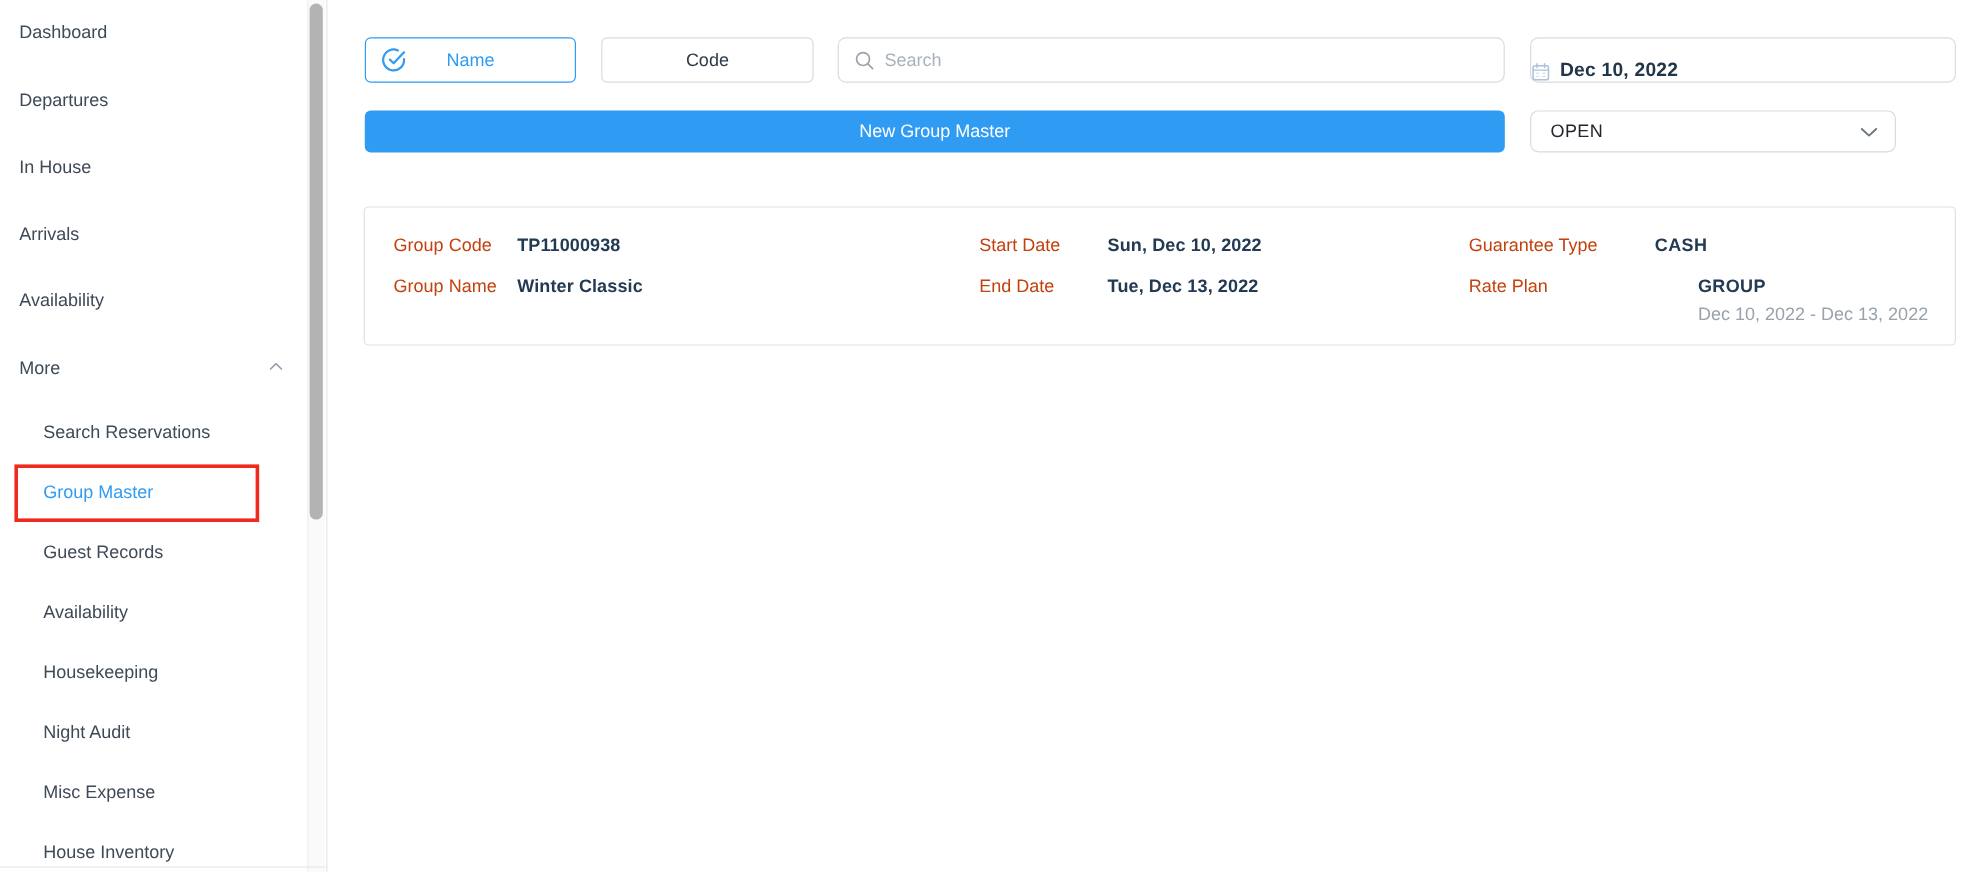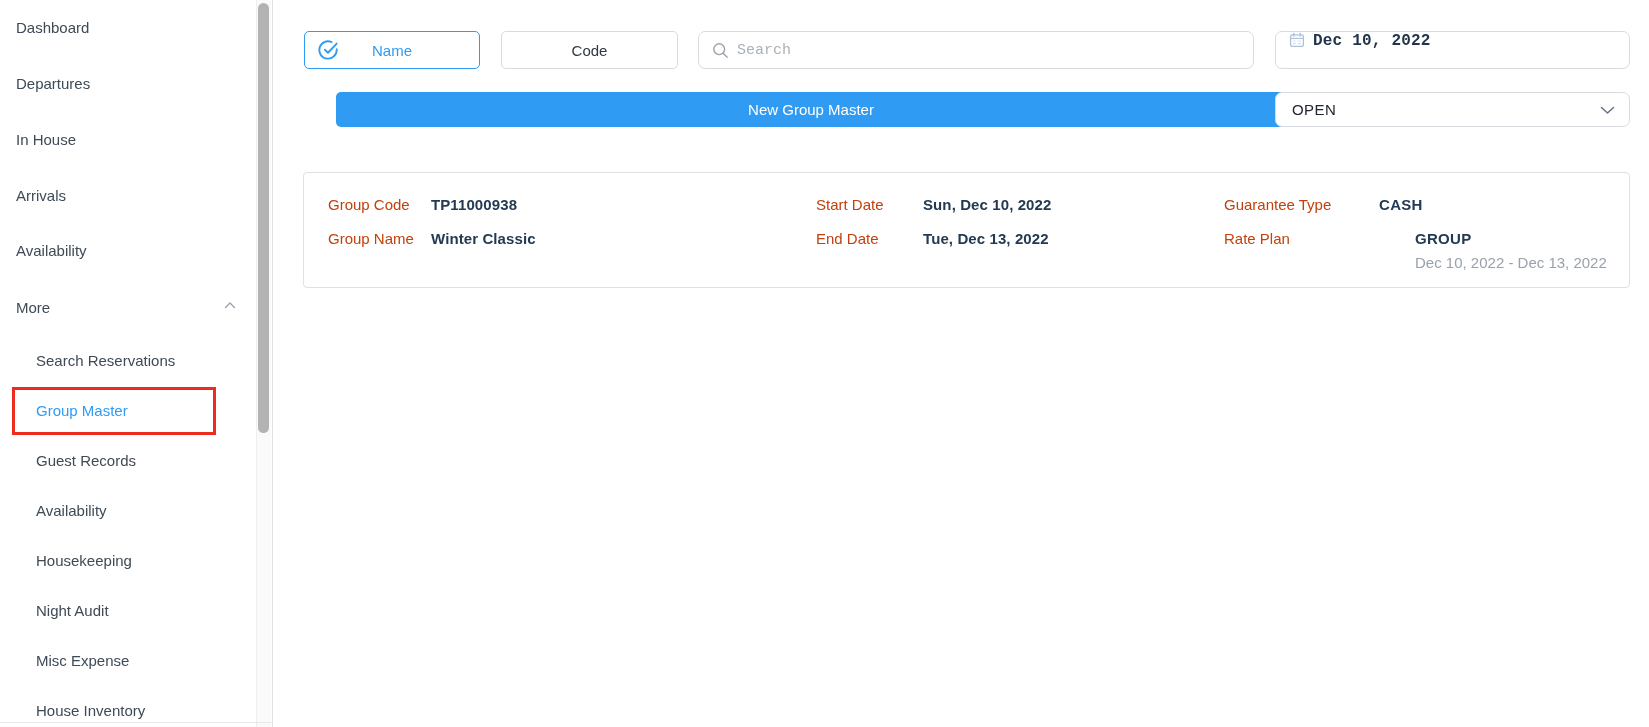--- a/index.html
+++ b/index.html
@@ -62,42 +62,42 @@
   .btn-code { left: 228px; width: 177px; border: 1px solid #d8dce0; color: #2d3a45; }
   .btn-name .check-icon { position: absolute; left: 12px; top: 7px; width: 22px; height: 22px; }
 
   .search-box {
     position: absolute; left: 425px; top: 31px; width: 556px; height: 38px;
     border: 1px solid #d8dce0; border-radius: 7px; background: #fff;
     display: flex; align-items: center; padding-left: 13px;
   }
   .search-box input {
     border: none; outline: none; flex: 1; font-size: 15px; margin-left: 8px;
-    font-family: Liberation Mono, monospace; color: #3e4a56; background: transparent;
+    font-family: Liberation Sans, sans-serif; color: #3e4a56; background: transparent;
   }
   .search-box input::placeholder { color: #a9b1ba; }
 
   .date-field {
     position: absolute; left: 1002px; top: 31px; width: 355px; height: 38px;
     border: 1px solid #d8dce0; border-radius: 7px; background: #fff;
-    display: flex; align-items: flex-start; padding-left: 13px; cursor: pointer; font-family: Liberation Mono, monospace;
+    display: flex; align-items: flex-end; cursor: pointer;
   }
   .date-field .date-text {
     margin-left: 8px; font-size: 16px; font-weight: 700; color: #22354a; letter-spacing: 0.2px;
   }
 
   .new-group-btn {
     position: absolute; left: 31px; top: 92px; width: 950px; height: 35px;
     background: #2f9bf2; border: none; border-radius: 5px;
     color: #ffffff; font-size: 15px; font-family: "Liberation Sans", sans-serif;
-    display: flex; align-items: center; justify-content: center; cursor: pointer; margin-left: 32px;
+    display: flex; align-items: center; justify-content: center; cursor: pointer;
   }
 
   .status-select {
-    position: absolute; left: 1002px; top: 92px; width: 355px; height: 35px;
+    position: absolute; left: 1002px; top: 92px; width: 305px; height: 35px;
     border: 1px solid #d8dce0; border-radius: 7px; background: #fff;
     display: flex; align-items: center; padding-left: 16px; cursor: pointer;
   }
   .status-select .status-text { font-size: 15px; color: #20262c; letter-spacing: 0.4px; }
   .status-select .dd-chevron { position: absolute; right: 14px; top: 13px; width: 15px; height: 9px; }
 
   
   .group-card {
     position: absolute; left: 30px; top: 172px; width: 1327px; height: 116px;
     border: 1px solid #dee1e5; border-radius: 4px; background: #fff;

